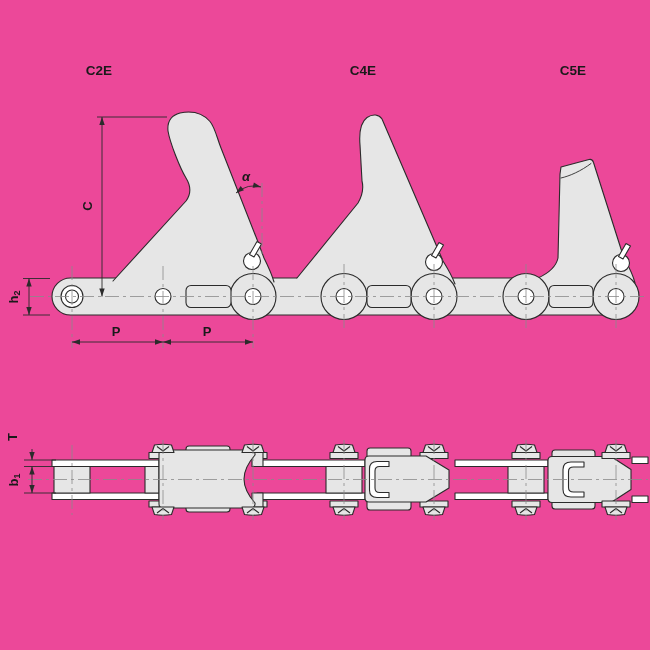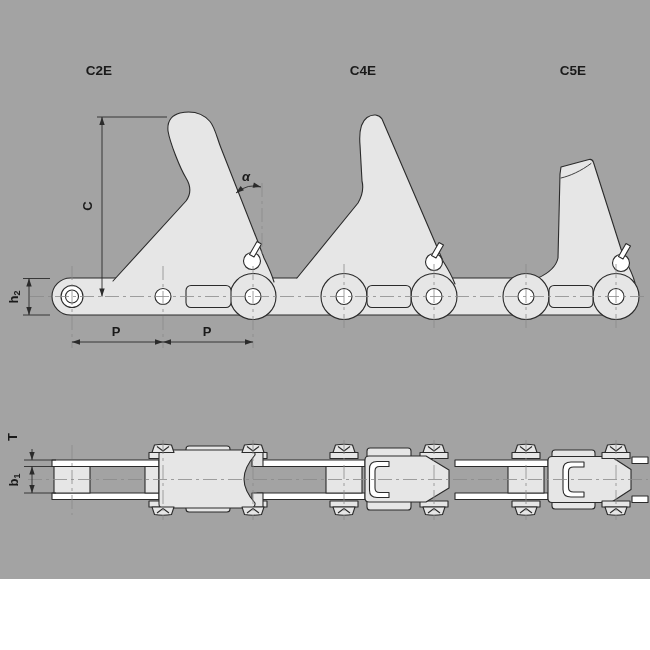--- a/index.html
+++ b/index.html
@@ -1,16 +1,16 @@
 <!DOCTYPE html>
 <html><head>
 <meta charset="utf-8">
 <style>
   html,body{margin:0;padding:0;background:#ffffff;}
-  #stage{width:650px;height:579px;position:relative;background:#a3a3a3;}
+  #stage{width:650px;height:650px;position:relative;background:#ec4899;}
   svg{display:block;}
   .lbl{font-family:"Liberation Sans",sans-serif;font-size:13.5px;font-weight:600;fill:#1a1a1a;}
   .dimlbl{font-family:"Liberation Sans",sans-serif;font-size:13px;font-weight:600;fill:#1a1a1a;}
   .it{font-style:italic;}
   .sub{font-size:9px;}
   .cl{fill:none;stroke-width:0.8;stroke-dasharray:14 4 3 4;}
   .dim{fill:none;stroke:#2b2b2b;stroke-width:0.9;}
   .arr{fill:#2b2b2b;stroke:none;}
 </style>
 </head>

